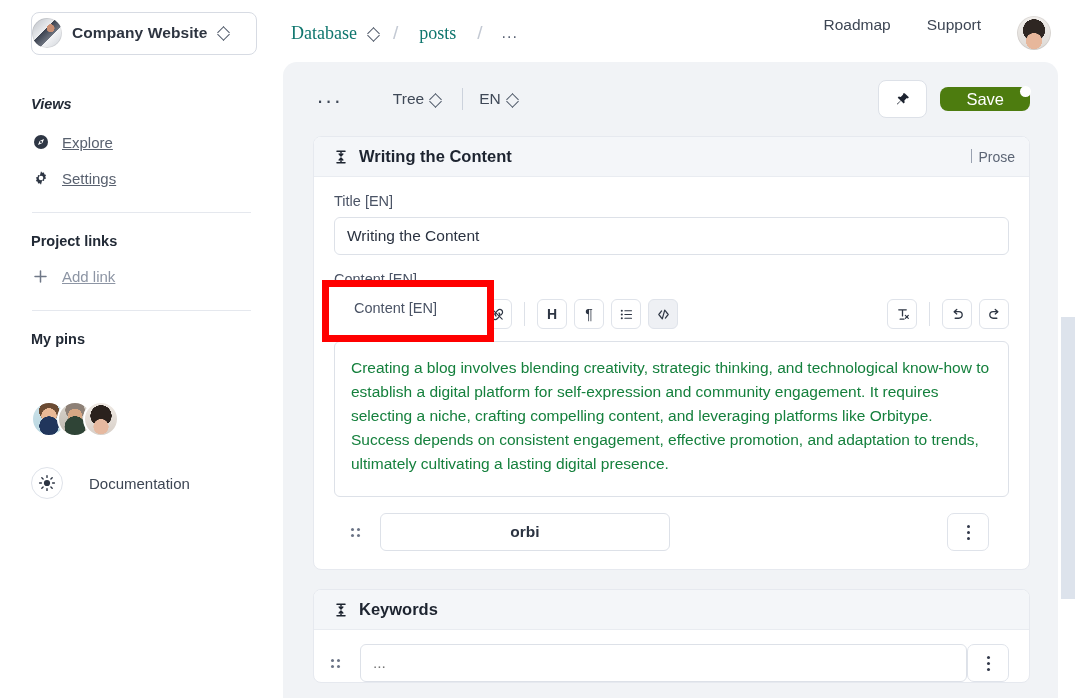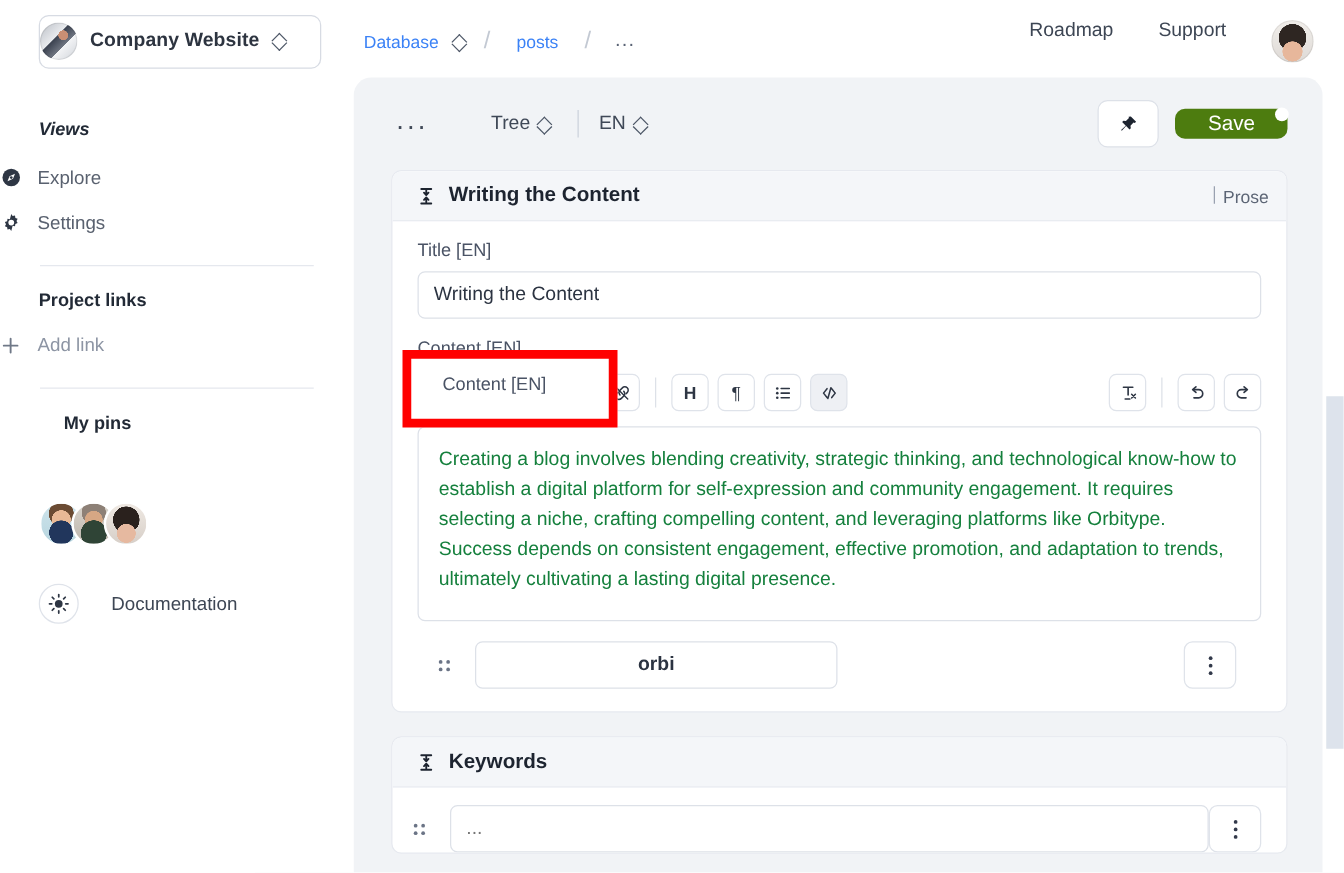--- a/index.html
+++ b/index.html
@@ -34,42 +34,42 @@
   .chev { position: relative; width: 11px; height: 16px; flex: none; }
   .chev::before, .chev::after {
     content: ""; position: absolute; left: 1px; width: 8px; height: 8px;
     border-left: 1.6px solid #4b5565; border-top: 1.6px solid #4b5565;
   }
   .chev::before { top: 3px; transform: rotate(45deg); }
   .chev::after  { top: 5px; transform: rotate(225deg); }
   .chev.sm { width: 10px; height: 15px; }
 
   .crumbs { display: flex; align-items: center; margin-left: 28px; gap: 2px; }
-  .crumb { font-size: 14px; color: #3b82f6; padding: 4px 6px; cursor: pointer; }
+  .crumb { font-size: 18px; color: #0f766e; padding: 4px 6px; cursor: pointer; font-family: Liberation Serif, serif; }
   .crumb-sel { display: flex; align-items: center; gap: 5px; cursor: pointer; }
   .slash { color: #c3c9d3; font-size: 19px; margin: 0 13px; font-weight: 300; }
   .dots-crumb { color: #5a6375; font-size: 16px; letter-spacing: 1px; padding: 0 4px; cursor: pointer; }
 
   .top-right { margin-left: auto; display: flex; align-items: flex-start; gap: 36px; margin-right: 24px; }
   .toplink { font-size: 15.5px; color: #3d4654; cursor: pointer; }
   .user-avatar {
     width: 34px; height: 34px; border-radius: 50%;
     background:
       radial-gradient(circle at 50% 74%, #e7b79b 0 26%, transparent 27%),
       radial-gradient(circle at 50% 42%, #2e2622 0 42%, transparent 43%),
       linear-gradient(#f1eeeb, #dedad6);
     box-shadow: inset 0 0 0 1px rgba(0,0,0,.07);
   }
 
   
   .sidebar { position: absolute; left: 0; top: 66px; width: 283px; height: 632px; background: #fff; }
   .sb-head { font-size: 14.5px; font-weight: 700; color: #222a36; padding: 0 0 0 31px; }
   .sb-item {
     display: flex; align-items: center; gap: 13px; height: 36px;
-    cursor: pointer; color: #59616f; font-size: 15px;
+    padding-left: 32px; cursor: pointer; color: #59616f; font-size: 15px; text-decoration: underline;
   }
   .sb-ico { width: 17px; height: 17px; flex: none; display: flex; align-items: center; justify-content: center; }
   .divider { height: 1px; background: #e5e8ee; margin: 16px 32px 0 32px; }
   .pins-avatars { display: flex; padding-left: 31px; }
   .pin-av { width: 36px; height: 36px; border-radius: 50%; border: 2px solid #fff; margin-left: -10px; }
   .pin-av:first-child { margin-left: 0; }
   .pin1 { background: radial-gradient(circle at 50% 72%, #21365c 0 34%, transparent 35%),
                       radial-gradient(circle at 50% 40%, #e9b996 0 30%, transparent 31%),
                       radial-gradient(circle at 50% 25%, #6b4b33 0 34%, transparent 35%),
                       linear-gradient(#cde3ea, #b8d6e0); }
@@ -247,21 +247,21 @@
       <span class="sb-ico">
         <svg width="15" height="15" viewBox="0 0 15 15">
           <path d="M7.5 2v11M2 7.5h11" stroke="#6f7887" stroke-width="1.5" stroke-linecap="round"></path>
         </svg>
       </span>
       <span>Add link</span>
     </div>
 
     <div class="divider"></div>
 
-    <div class="sb-head" style="margin-top:20px;margin-left:20px;">My pins</div>
+    <div class="sb-head" style="margin-top:20px;">My pins</div>
 
     <div class="pins-avatars" style="margin-top:54px;">
       <div class="pin-av pin1"></div>
       <div class="pin-av pin2"></div>
       <div class="pin-av pin3"></div>
     </div>
 
     <div class="doc-row" style="margin-top:30px;">
       <span class="doc-circle">
         <svg width="18" height="18" viewBox="0 0 18 18">

